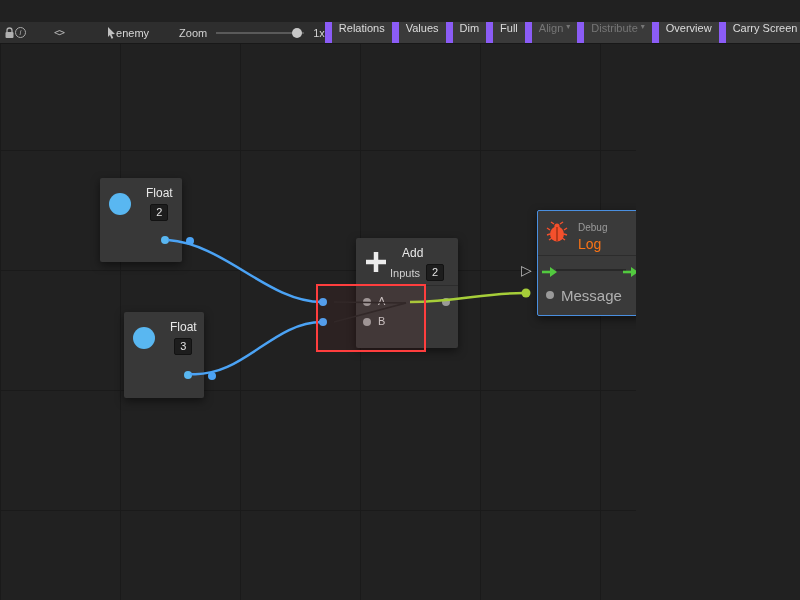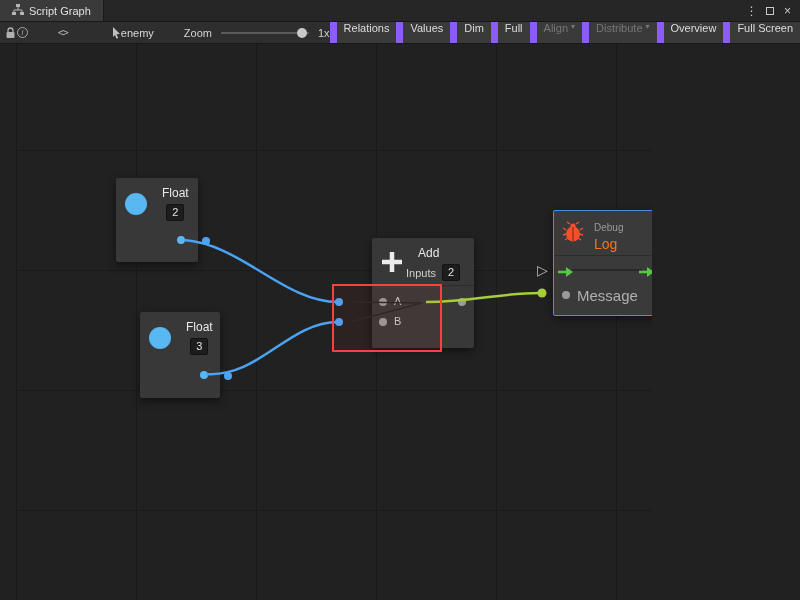--- a/index.html
+++ b/index.html
@@ -28,21 +28,21 @@
   .slider{position:relative;width:88px;height:12px;}
   .slider-track{position:absolute;top:5px;left:0;right:0;height:2px;background:#5a5a5a;}
   .slider-handle{position:absolute;top:1px;left:76px;width:10px;height:10px;border-radius:50%;background:#c8c8c8;}
   .tb-buttons{margin-left:auto;display:flex;height:100%;}
   .tbtn{display:flex;gap:3px;padding:0 7px;background:#3a3a3a;
     border-left:7px solid #8b5cf6;font-size:11px;color:#dcdcdc;white-space:nowrap;}
   .tbtn.disabled{color:#767676;}
   .caret{font-size:8px;}
 
   
-  .canvas{position:absolute;top:44px;left:16px;width:636px;height:556px;background-color:#212121;
+  .canvas{position:absolute;top:44px;left:0;width:636px;height:556px;background-color:#212121;
     background-image:linear-gradient(#1a1a1a 1px,transparent 1px),linear-gradient(90deg,#1a1a1a 1px,transparent 1px);
     background-size:120px 120px,120px 120px;background-position:0 106px,0 0;overflow:hidden;}
 
   .wires{position:absolute;top:0;left:0;width:800px;height:556px;pointer-events:none;}
 
   .node{position:absolute;background:#383838;border-radius:2px;box-shadow:0 3px 9px rgba(0,0,0,.5);}
   .node-title{font-size:12px;color:#e8e8e8;}
   .value-box{display:inline-block;min-width:9px;padding:1px 5px;background:#1d1d1d;border:1px solid #121212;
     border-radius:2px;color:#e2e2e2;font-size:11px;text-align:center;line-height:13px;}
 
@@ -73,40 +73,20 @@
   .flow-arrow{position:absolute;}
   .msg-label{position:absolute;left:23px;top:76px;font-size:15px;color:#b0b0b0;}
 
   .flow-tri{position:absolute;color:#b5b5b5;font-size:14px;line-height:14px;z-index:5;}
 </style>
 </head>
 <body>
 
 <div class="window">
 
-  <div class="titlebar">
-    <div class="tab">
-      <span>
-        <svg width="12" height="12" viewBox="0 0 12 12">
-          <rect x="4" y="0" width="4" height="3" fill="#b5b5b5"></rect>
-          <rect x="0" y="8" width="4" height="3" fill="#b5b5b5"></rect>
-          <rect x="8" y="8" width="4" height="3" fill="#b5b5b5"></rect>
-          <path d="M6 3v3M6 6H2v2M6 6h4v2" stroke="#b5b5b5" fill="none" stroke-width="1"></path>
-        </svg>
-      </span>
-      <span>Script Graph</span>
-    </div>
-    <div class="titlebar-right">
-      <span class="tb-ctl">⋮</span>
-      <span class="tb-ctl">
-          <span class="sq"></span>
-        </span>
-      <span class="tb-ctl">×</span>
-    </div>
-  </div>
 
   <div class="toolbar">
     <span class="ticon">
       <svg width="11" height="12" viewBox="0 0 11 12">
         <path d="M3 5V3.5a2.5 2.5 0 0 1 5 0V5" stroke="#b0b0b0" fill="none" stroke-width="1.3"></path>
         <rect x="1.5" y="5" width="8" height="6" rx="1" fill="#b0b0b0"></rect>
       </svg>
     </span>
     <span class="ticon">
       <span class="info-circle">i</span>
@@ -149,21 +129,21 @@
           <span class="caret">▾</span>
         </span>
       <span class="tbtn disabled">
           <span>Distribute</span>
           <span class="caret">▾</span>
         </span>
       <span class="tbtn">
           <span>Overview</span>
         </span>
       <span class="tbtn">
-          <span>Full Screen</span>
+          <span>Carry Screen</span>
         </span>
     </span>
   </div>
 
   <div class="canvas">
 
     <div class="node float-node" style="left:100px;top:134px;">
       <span class="big-port"></span>
       <div class="float-col">
         <span class="node-title">Float</span>

